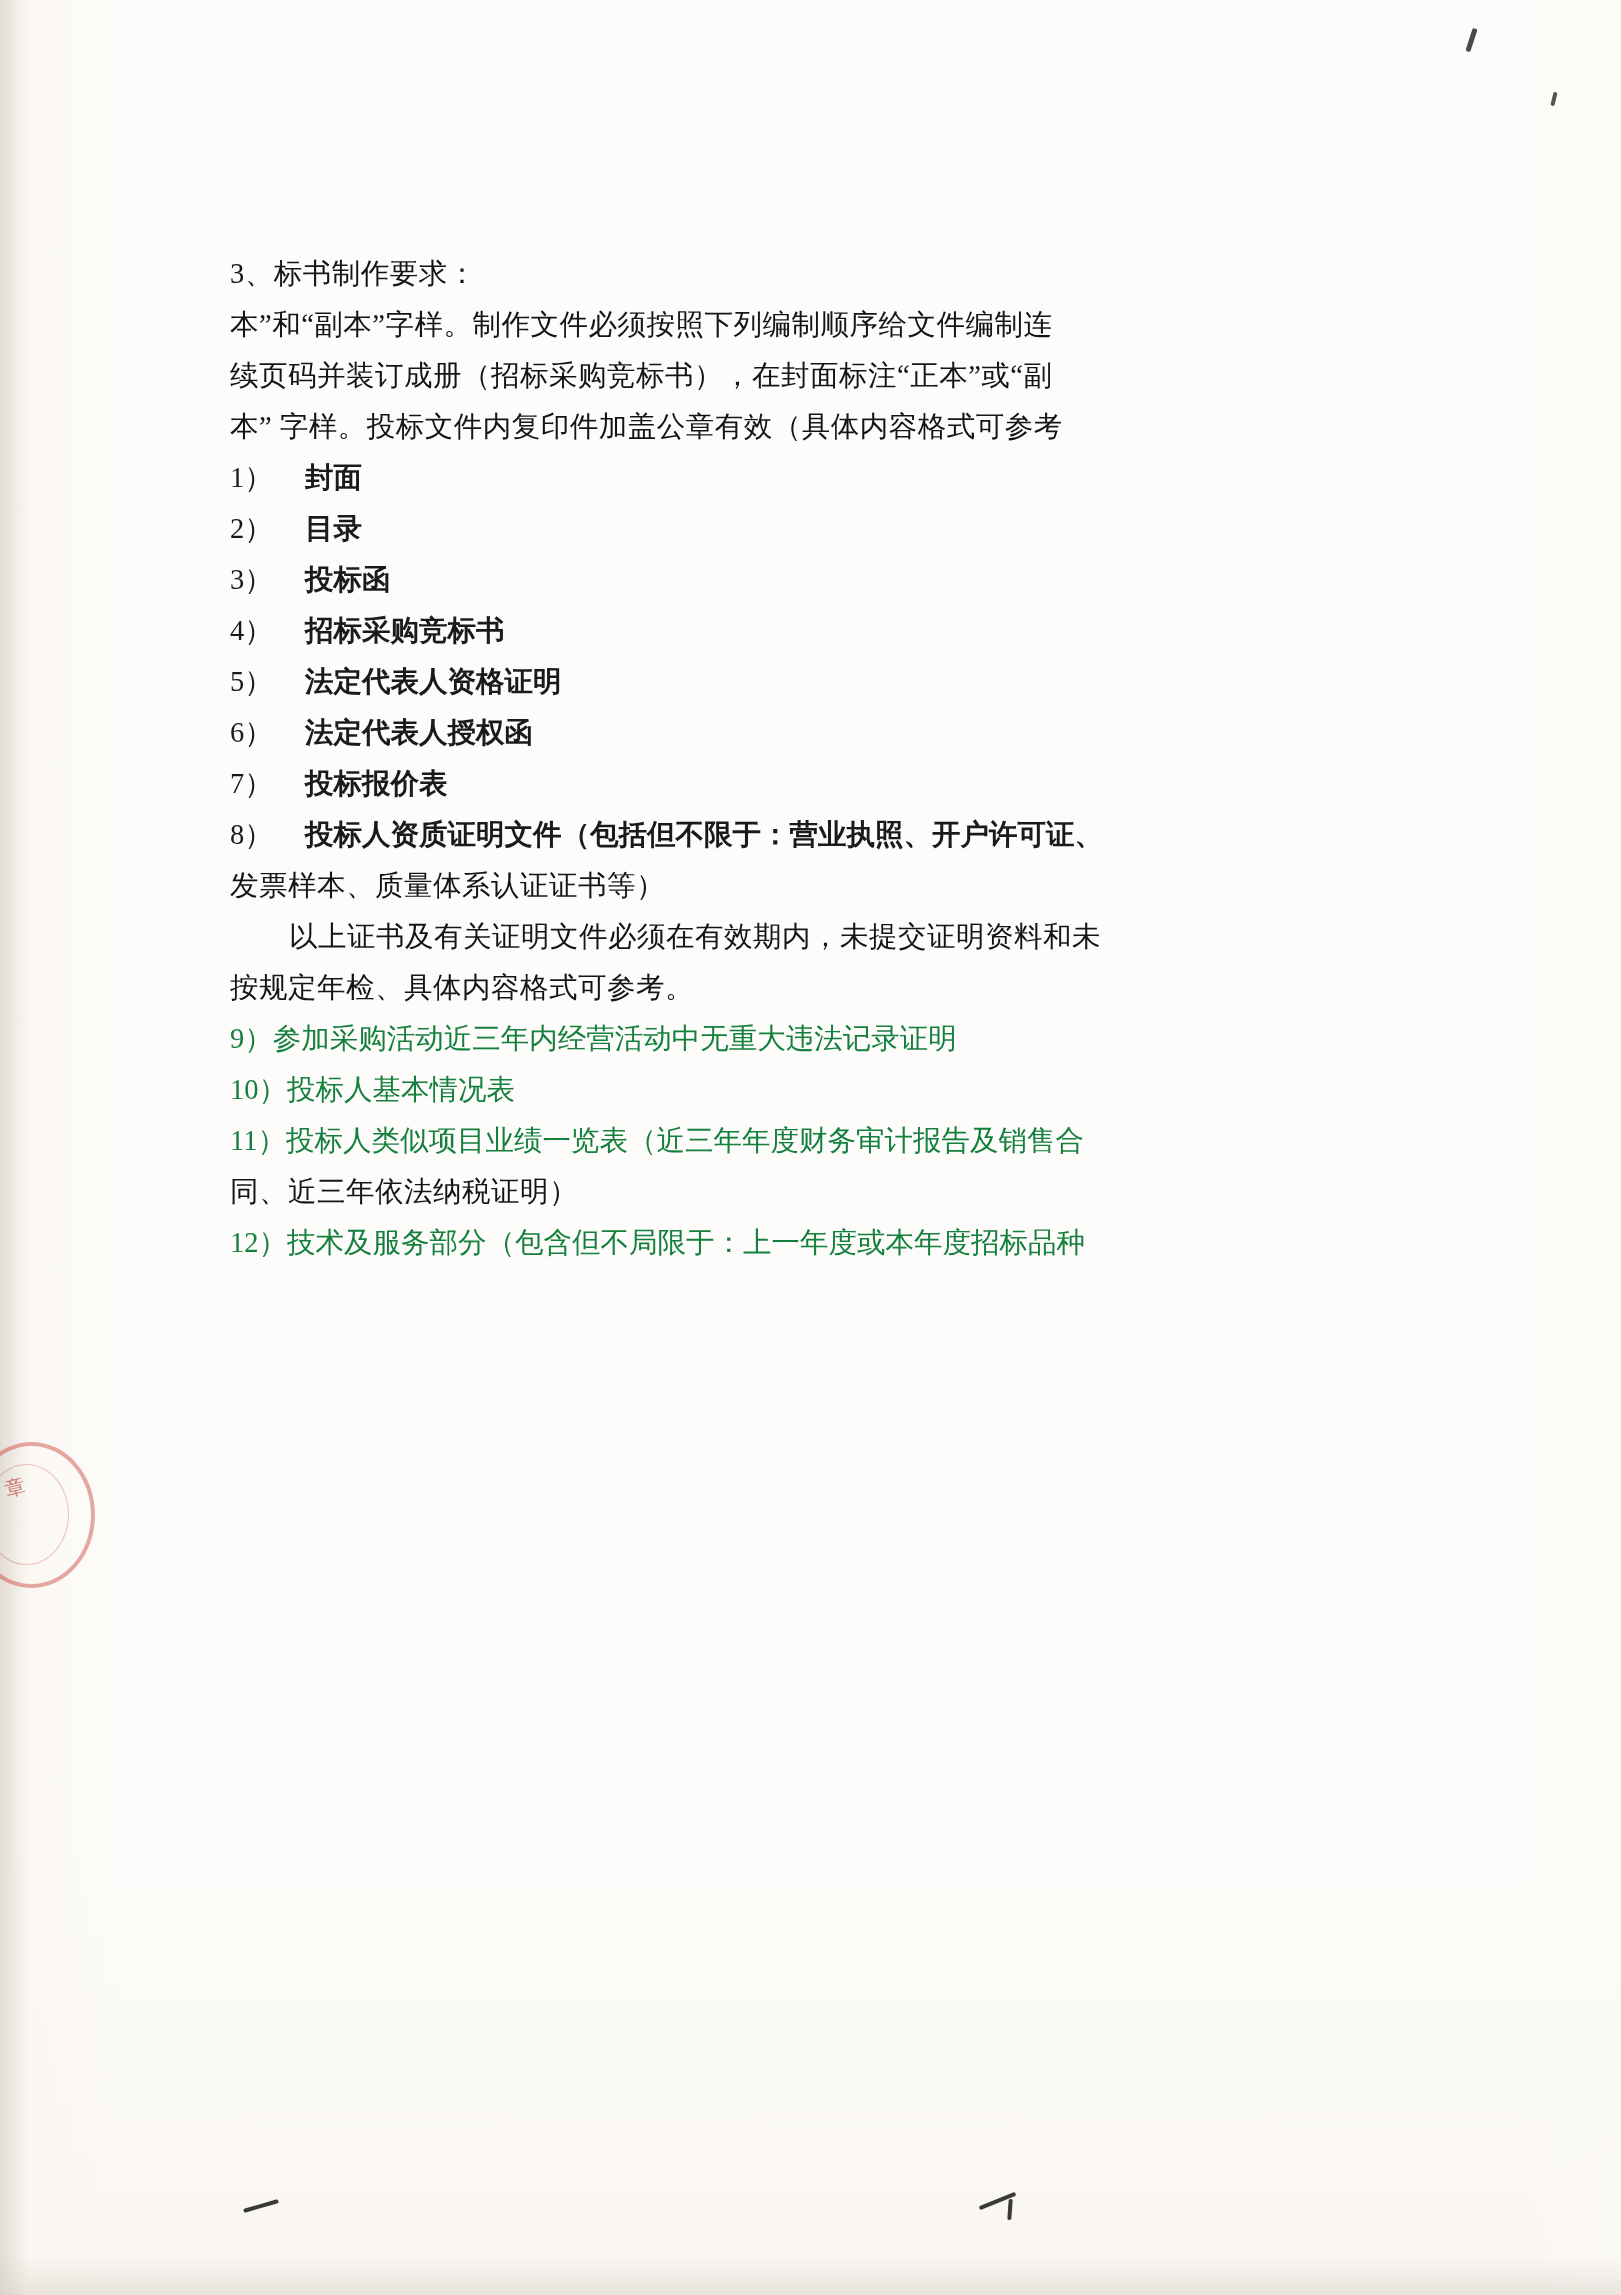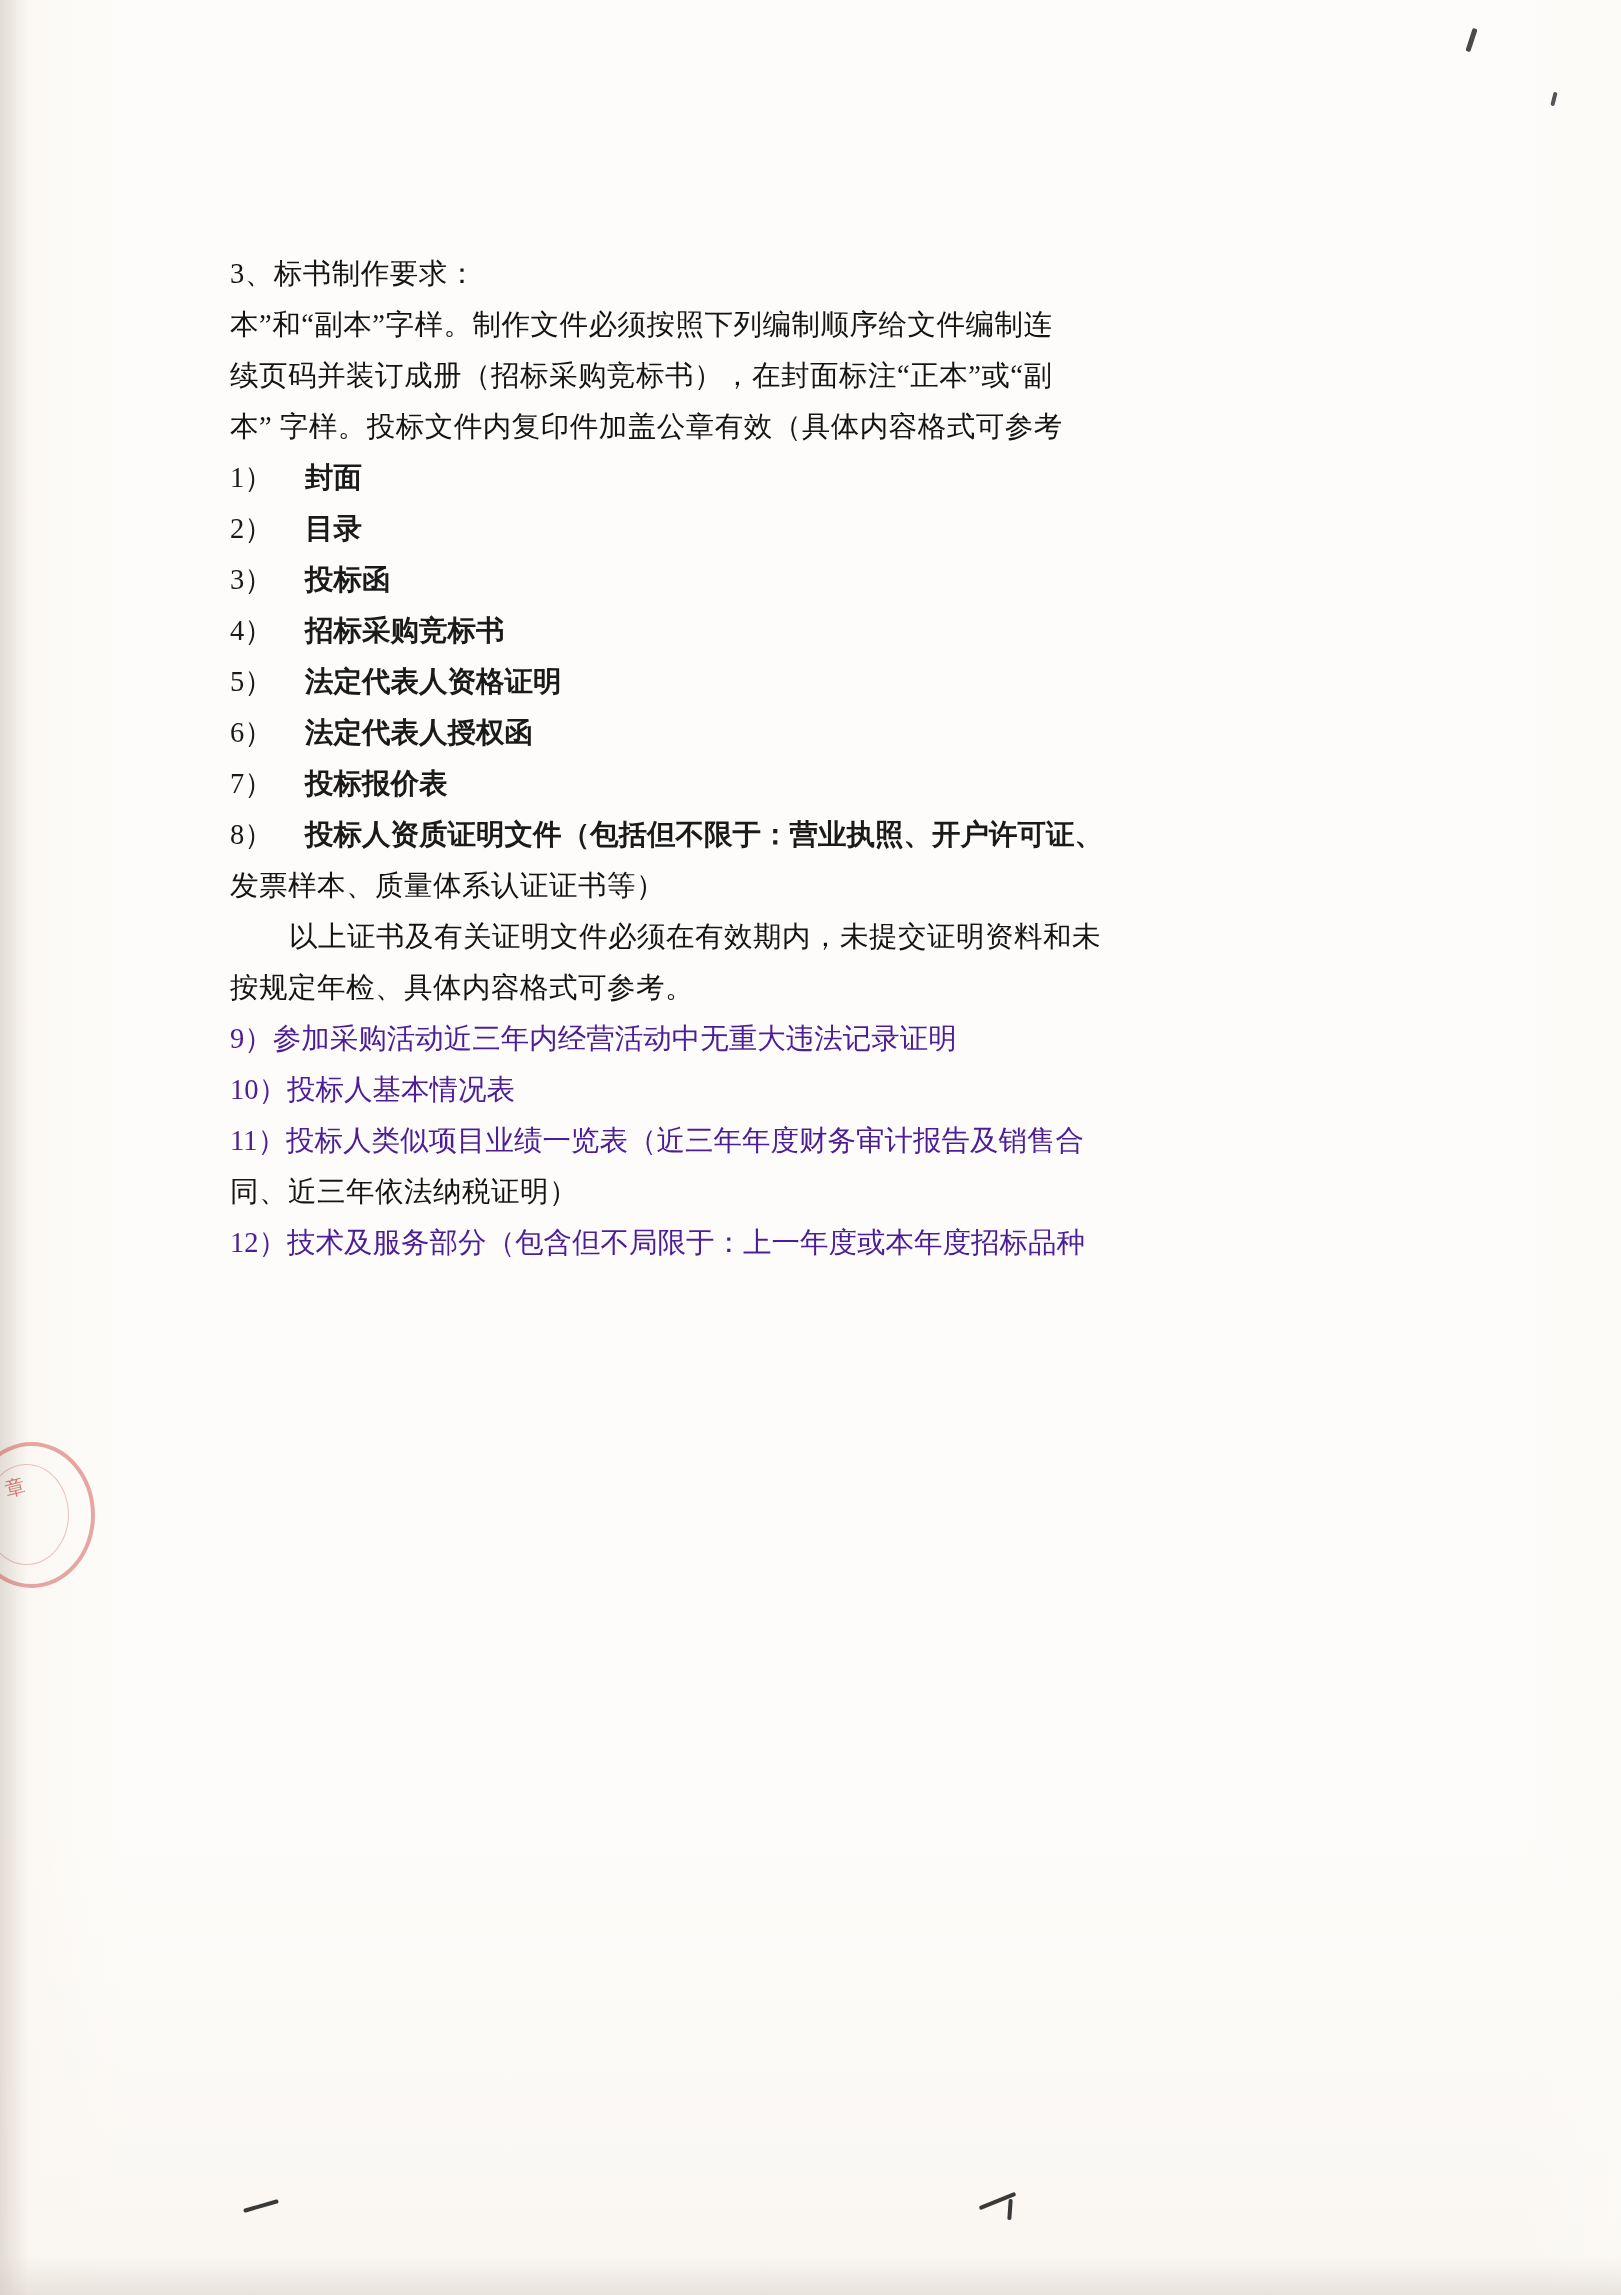--- a/index.html
+++ b/index.html
@@ -39,21 +39,21 @@
     white-space: pre;
     color: #141414;
   }
   .line.indent {
     text-indent: 59px;
   }
   .list-line {
     font-size: 28.5px;
     line-height: 51px;
     white-space: pre;
-    color: #4c1d95;
+    color: #15803d;
   }
   
   .li-row {
     display: flex;
     align-items: flex-start;
     font-size: 28.5px;
     line-height: 51px;
   }
   .li-num {
     flex: 0 0 auto;

